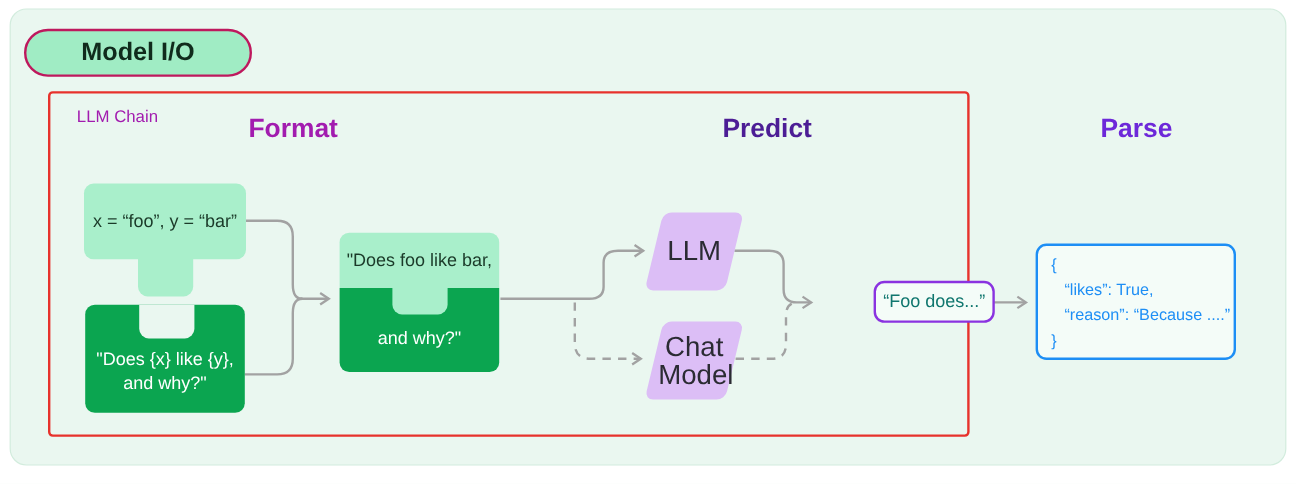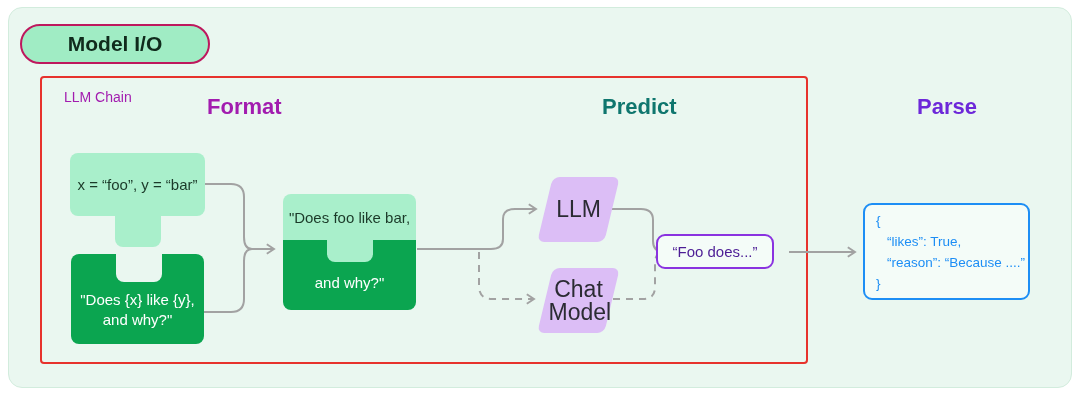--- a/index.html
+++ b/index.html
@@ -18,21 +18,21 @@
     display:flex;align-items:center;justify-content:center;
     font-weight:bold;font-size:21px;color:#102b1c;z-index:3;box-sizing:border-box;
   }
   .chain-box{
     position:absolute;left:40px;top:76px;width:768px;height:288px;
     border:2.5px solid #e7322c;border-radius:4px;box-sizing:border-box;z-index:1;
   }
   .chain-label{position:absolute;left:64px;top:89px;font-size:14px;color:#a21caf;z-index:3;}
   .heading{position:absolute;font-size:22px;font-weight:bold;z-index:3;white-space:nowrap;}
   .heading.format{left:207px;top:94px;color:#a21caf;}
-  .heading.predict{left:602px;top:94px;color:#0f766e;}
+  .heading.predict{left:602px;top:94px;color:#4c1d95;}
   .heading.parse{left:917px;top:94px;color:#6d28d9;}
 
   svg.connectors{position:absolute;left:0;top:0;z-index:2;pointer-events:none;}
 
   .piece-light{
     position:absolute;left:70px;top:153px;width:135px;height:63px;
     background:#a9efcb;border-radius:8px;display:flex;align-items:center;justify-content:center;
     color:#1b3a29;font-size:15px;z-index:3;
   }
   .piece-light .tab{
@@ -72,24 +72,24 @@
   .para .bg{
     position:absolute;left:8px;right:8px;top:0;bottom:0;
     background:#dcbef6;border-radius:7px;transform:skewX(-13.5deg);
   }
   .para .lbl{position:relative;}
   .para.llm{left:537px;top:177px;}
   .para.chat{left:537px;top:268px;}
   .para.chat .lbl{width:60px;}
 
   .foo-box{
-    position:absolute;left:656px;top:234px;width:118px;height:35px;
+    position:absolute;left:728px;top:234px;width:101px;height:35px;
     background:#f4fcf8;border:2.5px solid #8a33e0;border-radius:9px;
     display:flex;align-items:center;justify-content:center;
-    color:#4c1d95;font-size:15px;z-index:3;box-sizing:border-box;
+    color:#0f766e;font-size:15px;z-index:3;box-sizing:border-box;
   }
   .json-box{
     position:absolute;left:863px;top:203px;width:167px;height:97px;
     background:#f4fcf8;border:2.5px solid #1d8ef5;border-radius:9px;
     color:#1d8ef5;font-size:13.5px;line-height:21px;
     padding:5px 0 0 11px;box-sizing:border-box;z-index:3;
   }
   .json-box .indent{padding-left:11px;}
 </style>
 </head>

